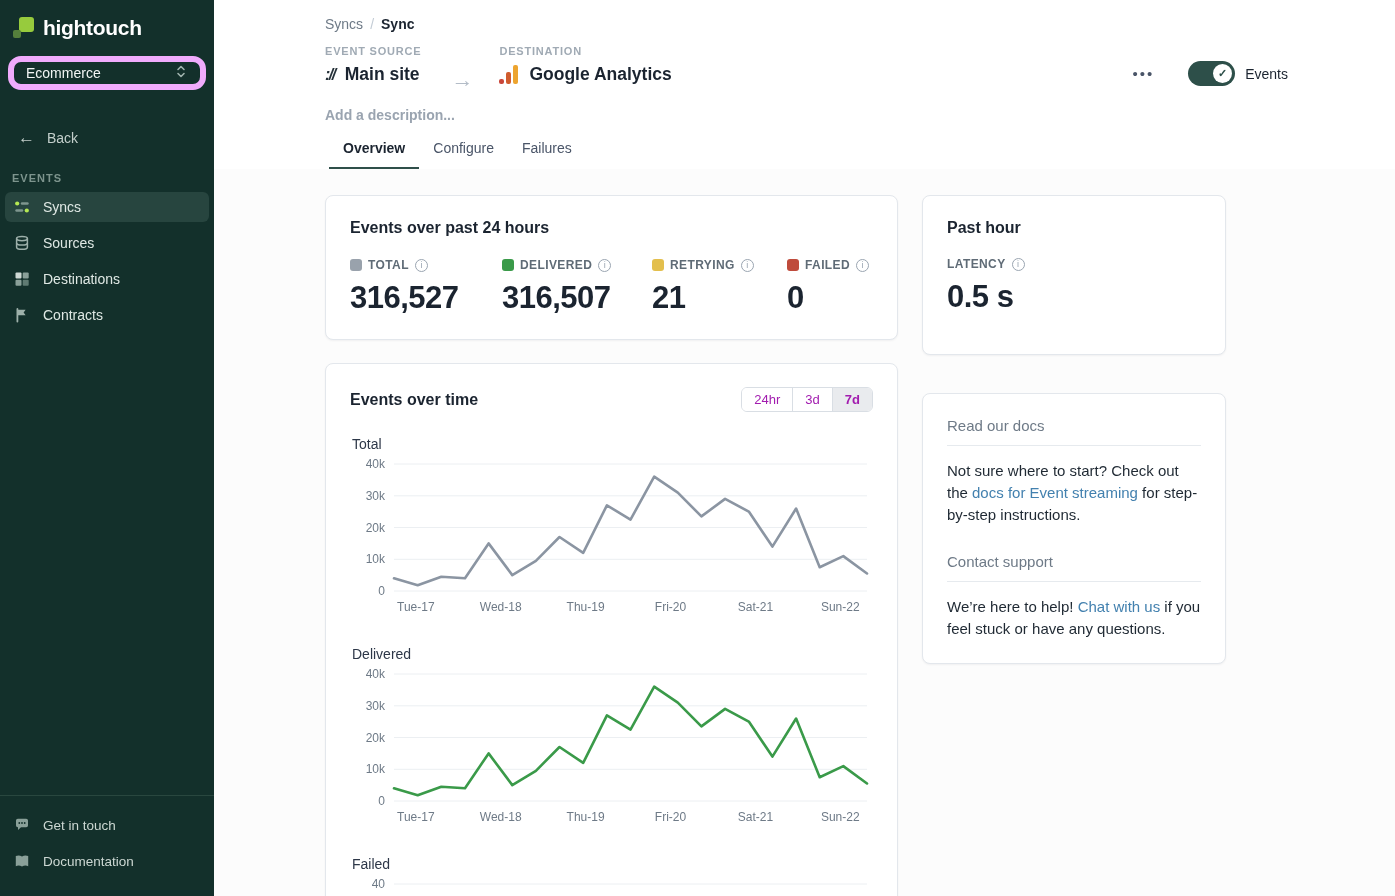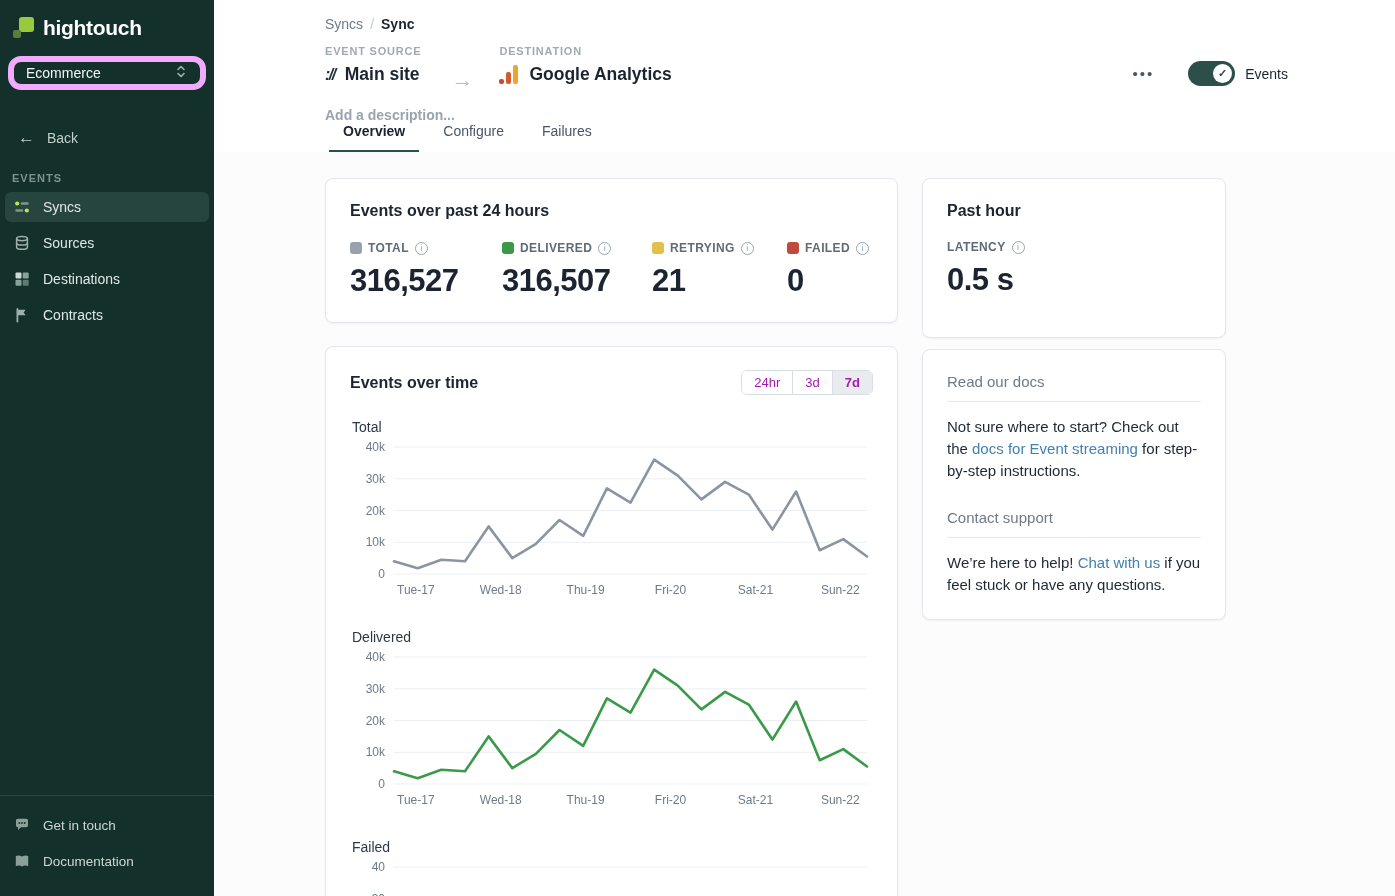--- a/index.html
+++ b/index.html
@@ -47,29 +47,29 @@
   .ga-icon .mid { position:absolute; left:7px; bottom:1px; width:5px; height:12px; border-radius:2px; background:#d05c2e; }
   .ga-icon .tall { position:absolute; left:14px; bottom:1px; width:5px; height:19px; border-radius:2px; background:#eda42f; }
   .hcontrols { margin-left:auto; display:flex; align-items:center; margin-top:16px; }
   .dots-btn { color:#4a5568; font-size:15px; letter-spacing:2px; cursor:pointer; padding:4px 6px; }
   .dots-btn::before { content:"•••"; }
   .toggle { width:47px; height:25px; border-radius:13px; background:#2d4f49; position:relative; margin:0 10px 0 28px; cursor:pointer; }
   .toggle .knob { position:absolute; right:3px; top:3px; width:19px; height:19px; background:#fff; border-radius:50%; display:flex; align-items:center; justify-content:center; color:#2d4f49; font-size:11px; font-weight:700; }
   .toggle .knob::before { content:"✓"; }
   .toggle-label { font-size:14px; color:#1b2430; }
   .desc { margin-top:14px; font-size:14px; color:#9aa4b0; cursor:text;font-weight:bold; }
-  .tabs { display:flex; gap:10px; padding-left:4px; }
+  .tabs { display:flex; gap:0; margin-top:17px; padding-left:4px; }
   .tab { padding:0 14px 11px; font-size:14px; color:#4a5568; cursor:pointer; border-bottom:2.5px solid transparent; }
   .tab.active { color:#1b2430; font-weight:700; border-bottom-color:#2f4f4a; }
   .tabs-border { height:1px; background:#e4e7ec; }
 
   
   .content { display:flex; gap:24px; padding:26px 0 0 111px; align-items:flex-start; }
   .col-left { width:573px; display:flex; flex-direction:column; gap:23px; }
-  .col-right { width:304px; display:flex; flex-direction:column; gap:11px; }
+  .col-right { width:304px; display:flex; flex-direction:column; gap:38px; }
   .card { background:#fff; border:1px solid #e3e7ec; border-radius:8px; box-shadow:0 1px 2px rgba(16,24,40,.05); }
   .card-pad { padding:23px 24px; }
   .card-title { font-size:16px; font-weight:700; color:#1b2430; }
 
   .stats-row { display:flex; margin-top:21px; }
   .stat { display:flex; flex-direction:column; }
   .stat.w1{width:152px}.stat.w2{width:150px}.stat.w3{width:135px}
   .stat-label-row { display:flex; align-items:center; gap:6px; }
   .swatch { width:12px; height:12px; border-radius:3px; display:inline-block; }
   .stat-label { font-size:12px; font-weight:700; letter-spacing:0.4px; color:#5f6b76; }

